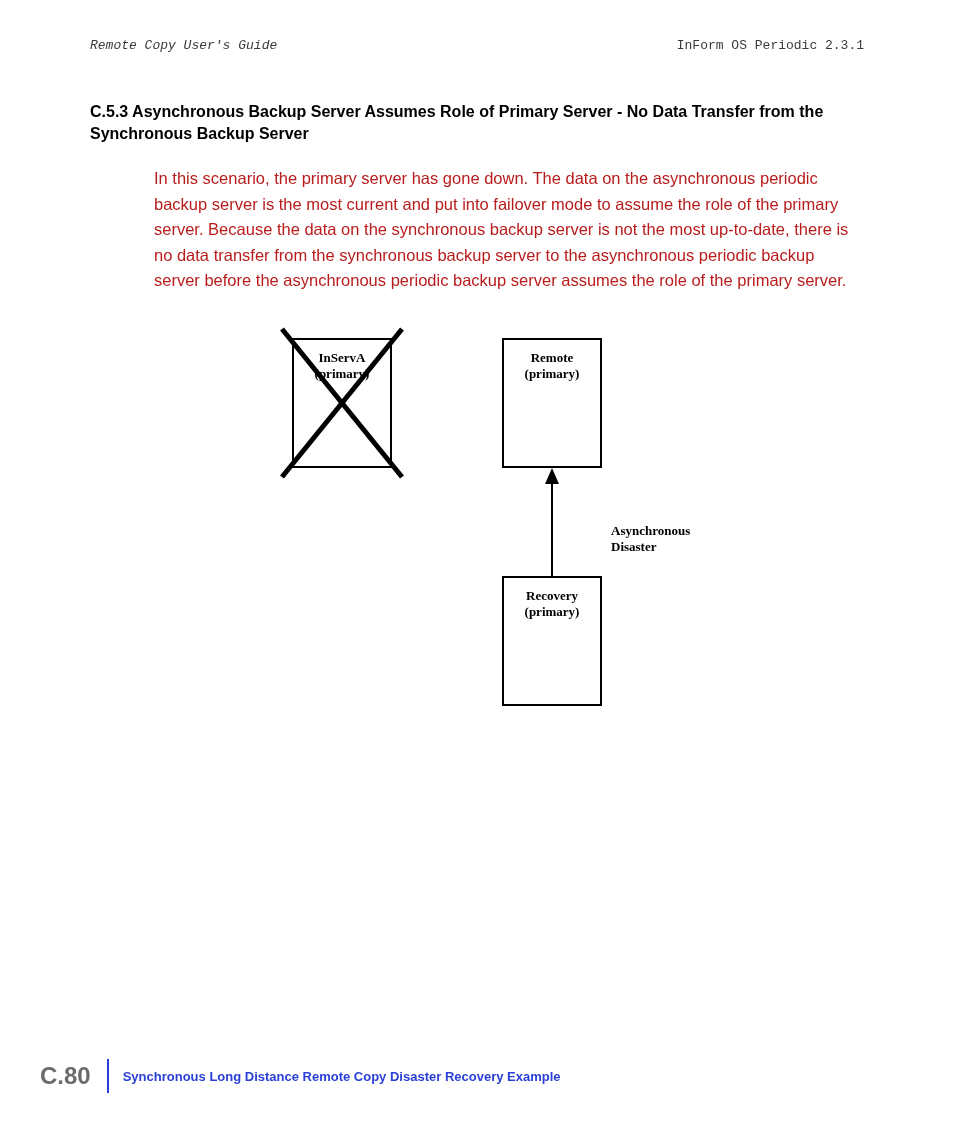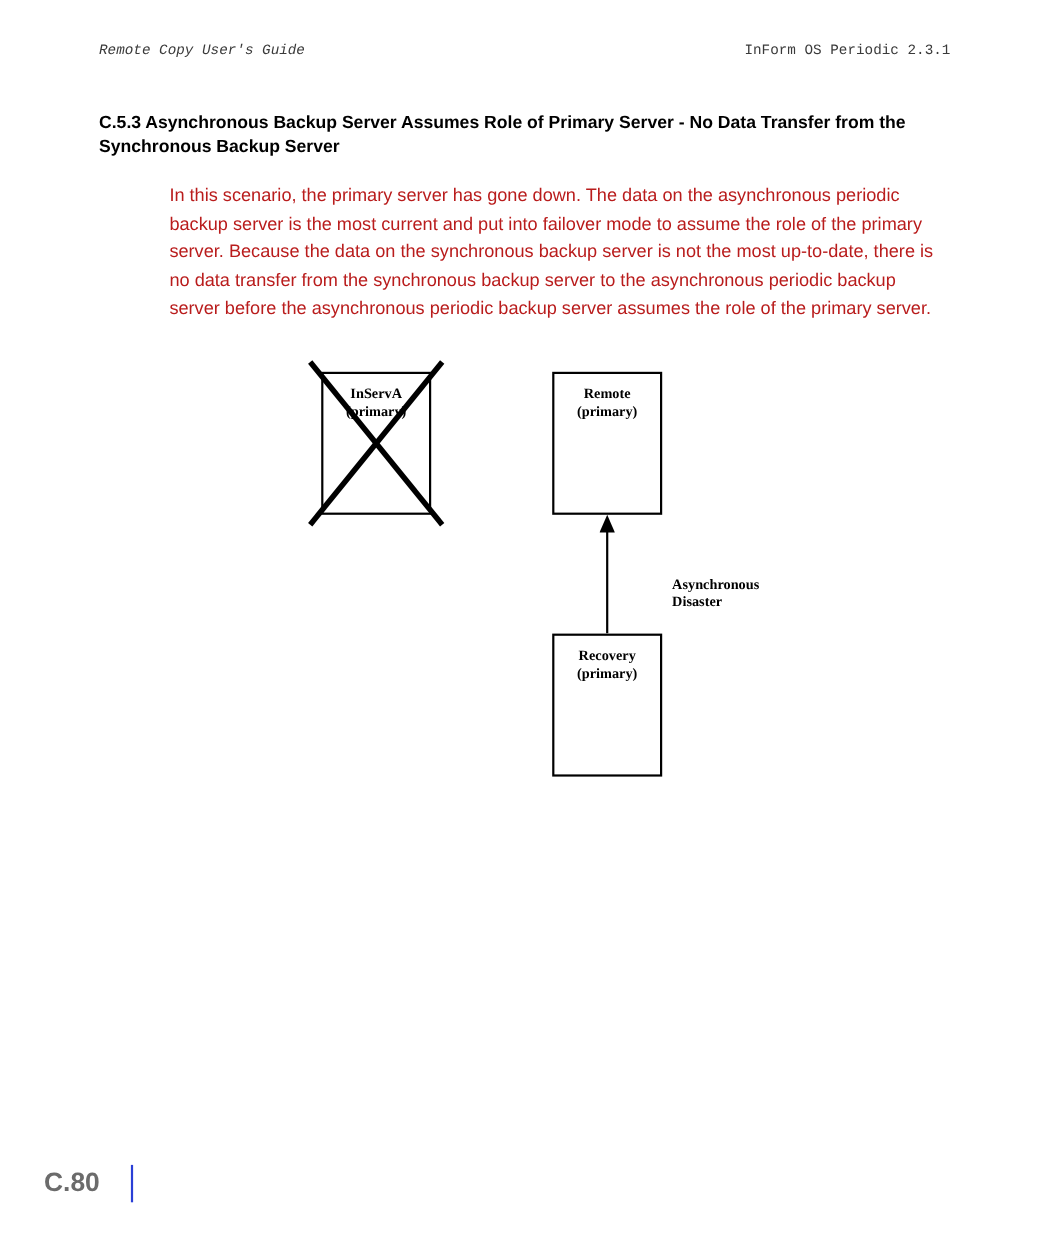--- a/index.html
+++ b/index.html
@@ -87,21 +87,21 @@
     position: absolute;
     left: 40px;
     bottom: 52px;
     display: flex;
     align-items: center;
   }
   .footer .pagenum {
     font-size: 24px;
     font-weight: 700;
     color: #6b6b6b;
-    padding-right: 28px;
+    padding-right: 16px;
   }
   .footer .divider {
     width: 2px;
     height: 34px;
     background: #2a3fd6;
     margin-right: 14px;
   }
   .footer .section-ref {
     font-size: 13px;
     font-weight: 700;
@@ -155,13 +155,14 @@
     </div>
 
   </div>
 
 
 </div>
 
 <div class="footer">
   <span class="pagenum">C.80</span>
   <span class="divider"></span>
+  <span class="section-ref">Synchronous Long Distance Remote Copy Disaster Recovery Example</span>
 </div>
 
 </body></html>

